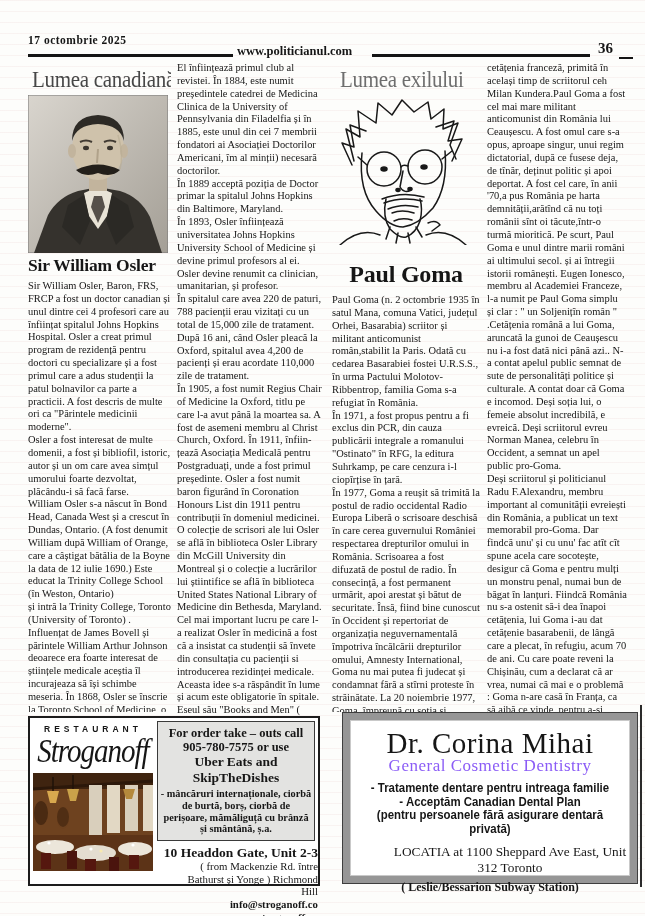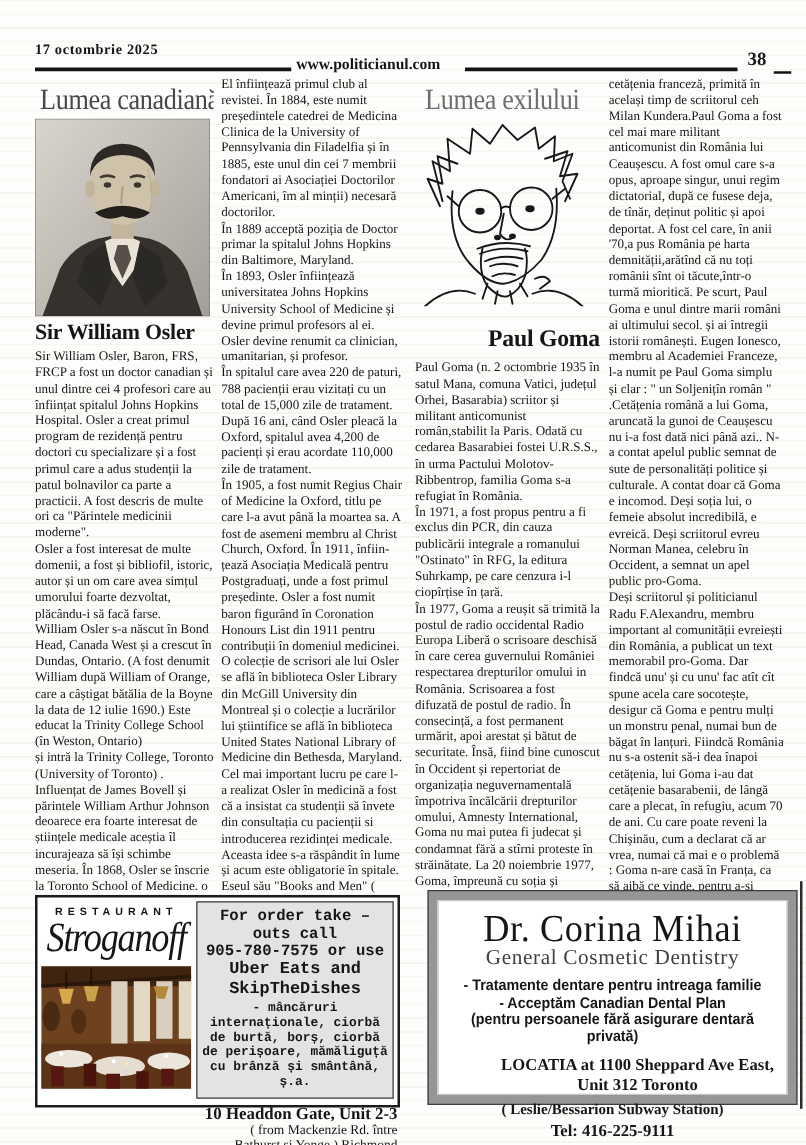--- a/index.html
+++ b/index.html
@@ -21,57 +21,57 @@
   .col{position:absolute;top:62px;overflow:hidden;}
   .col1{left:28px;width:143px;height:650px;}
   .col2{left:177px;width:146px;height:660px;}
   .col3{left:332px;width:148px;height:650px;}
   .col4{left:487px;width:140px;height:650px;}
   .section-title{font-size:21px;letter-spacing:-0.3px;margin:4px 0 4px 4px;transform:scaleY(1.12);transform-origin:top left;white-space:nowrap;}
   .section-title.canada{color:#474747;}
   .section-title.exil{color:#6e6e6e;margin-left:8px;}
   .art-photo{display:block;margin:4px 0 2px 0;}
   .art-heading{font-weight:bold;font-size:17.5px;margin:2px 0 4px 0;letter-spacing:-0.2px;}
-  .art-heading.goma{font-size:19px;text-align:right;margin:16px 0 6px 0;}
+  .art-heading.goma{font-size:24px;text-align:center;margin:16px 0 6px 0;}
   .bodytext p{margin:0;font-size:10.45px;line-height:12.85px;text-align:left;}
   
   .ad-strog{position:absolute;left:28px;top:716px;width:288px;height:166px;border:2px solid #1c1c1c;background:#fff;display:flex;}
   .strog-left{width:126px;display:flex;flex-direction:column;align-items:center;}
   .strog-rest{font-family:"Liberation Sans", sans-serif;font-weight:bold;font-size:8.5px;letter-spacing:4px;margin-top:6px;}
   .strog-name{font-style:italic;font-size:29px;letter-spacing:-1px;margin-top:-2px;transform:scaleY(1.15);transform-origin:top center;white-space:nowrap;}
   .strog-photo{margin-top:8px;}
   .strog-right{flex:1;display:flex;flex-direction:column;}
-  .strog-order{border:1.5px solid #3a3a3a;background:#e3e3e1;margin:3px 3px 0 1px;padding:4px 2px 5px 2px;text-align:center;font-family:Liberation Mono, monospace;}
+  .strog-order{border:1.5px solid #3a3a3a;background:#e3e3e1;margin:3px 3px 0 1px;padding:4px 2px 5px 2px;text-align:center;}
   .ord1{font-weight:bold;font-size:12.5px;line-height:14px;}
   .ord2{font-weight:bold;font-size:13.5px;line-height:16px;}
   .ord-menu{font-weight:bold;font-size:10.3px;line-height:11.8px;margin-top:2px;}
   .strog-addr{text-align:right;padding-top:4px;}
   .addr1{font-weight:bold;font-size:13.5px;line-height:15px;}
   .addr2{font-size:10.8px;line-height:12.5px;margin-left:24px;}
   .addr3{font-weight:bold;font-size:10.8px;line-height:13px;}
   .ad-dent{position:absolute;left:342px;top:712px;width:296px;height:172px;background:#969696;border:1px solid #3e3e3e;padding:7px;box-sizing:border-box;}
   .dent-inner{background:#fff;width:100%;height:100%;box-sizing:border-box;text-align:center;padding-top:8px;border:1px solid #c9c9c9;}
   .dent-name{font-size:29px;letter-spacing:0.5px;line-height:28px;transform:scaleY(1.05);}
-  .dent-sub{font-size:17px;letter-spacing:0.5px;line-height:17px;color:#404040;}
+  .dent-sub{font-size:17px;letter-spacing:0.5px;line-height:17px;color:#8b5cf6;}
   .dent-lines{font-family:"Liberation Sans", sans-serif;font-weight:bold;font-size:12.3px;line-height:13.6px;margin-top:8px;transform:scaleX(0.93);transform-origin:center;}
-  .dent-loc{font-weight:bold;font-size:13.3px;margin-top:8px;margin-left:40px;}
+  .dent-loc{font-weight:normal;font-size:13.3px;margin-top:8px;margin-left:40px;}
   .dent-station{font-weight:bold;font-size:12px;margin-top:4px;}
   .dent-tel{font-weight:bold;font-size:13.3px;margin-top:2px;}
   .edge-line{position:absolute;left:640px;top:705px;width:1.6px;height:182px;background:#2a2a2a;}
 </style>
 </head>
 <body>
 
 <div class="page">
 
   <div class="hdr-date">17 octombrie 2025</div>
   <div class="hdr-line-left"></div>
   <div class="hdr-site">www.politicianul.com</div>
   <div class="hdr-line-right"></div>
-  <div class="hdr-page">38</div>
+  <div class="hdr-page">36</div>
   <div class="hdr-dash"></div>
 
   <div class="col col1">
     <div class="section-title canada">Lumea canadiană</div>
     <svg class="art-photo" width="140" height="158" viewBox="0 0 140 158">
       <defs>
         <linearGradient id="pbg" x1="0" y1="0" x2="1" y2="1">
           <stop offset="0" stop-color="#d9d5ce"></stop>
             <stop offset="1" stop-color="#a49f96"></stop>
         </linearGradient>
@@ -222,18 +222,17 @@
     <div class="dent-inner">
       <div class="dent-name">Dr. Corina Mihai</div>
       <div class="dent-sub">General Cosmetic Dentistry</div>
       <div class="dent-lines">
         <div>- Tratamente dentare pentru intreaga familie</div>
         <div>- Acceptăm Canadian Dental Plan</div>
         <div>(pentru persoanele fără asigurare dentară privată)</div>
       </div>
       <div class="dent-loc">LOCATIA at 1100 Sheppard Ave East, Unit 312 Toronto</div>
       <div class="dent-station">( Leslie/Bessarion Subway Station)</div>
-      <div class="dent-tel">Tel: 416-225-9111</div>
     </div>
   </div>
 
   <div class="edge-line"></div>
 </div>
 
 </body></html>

